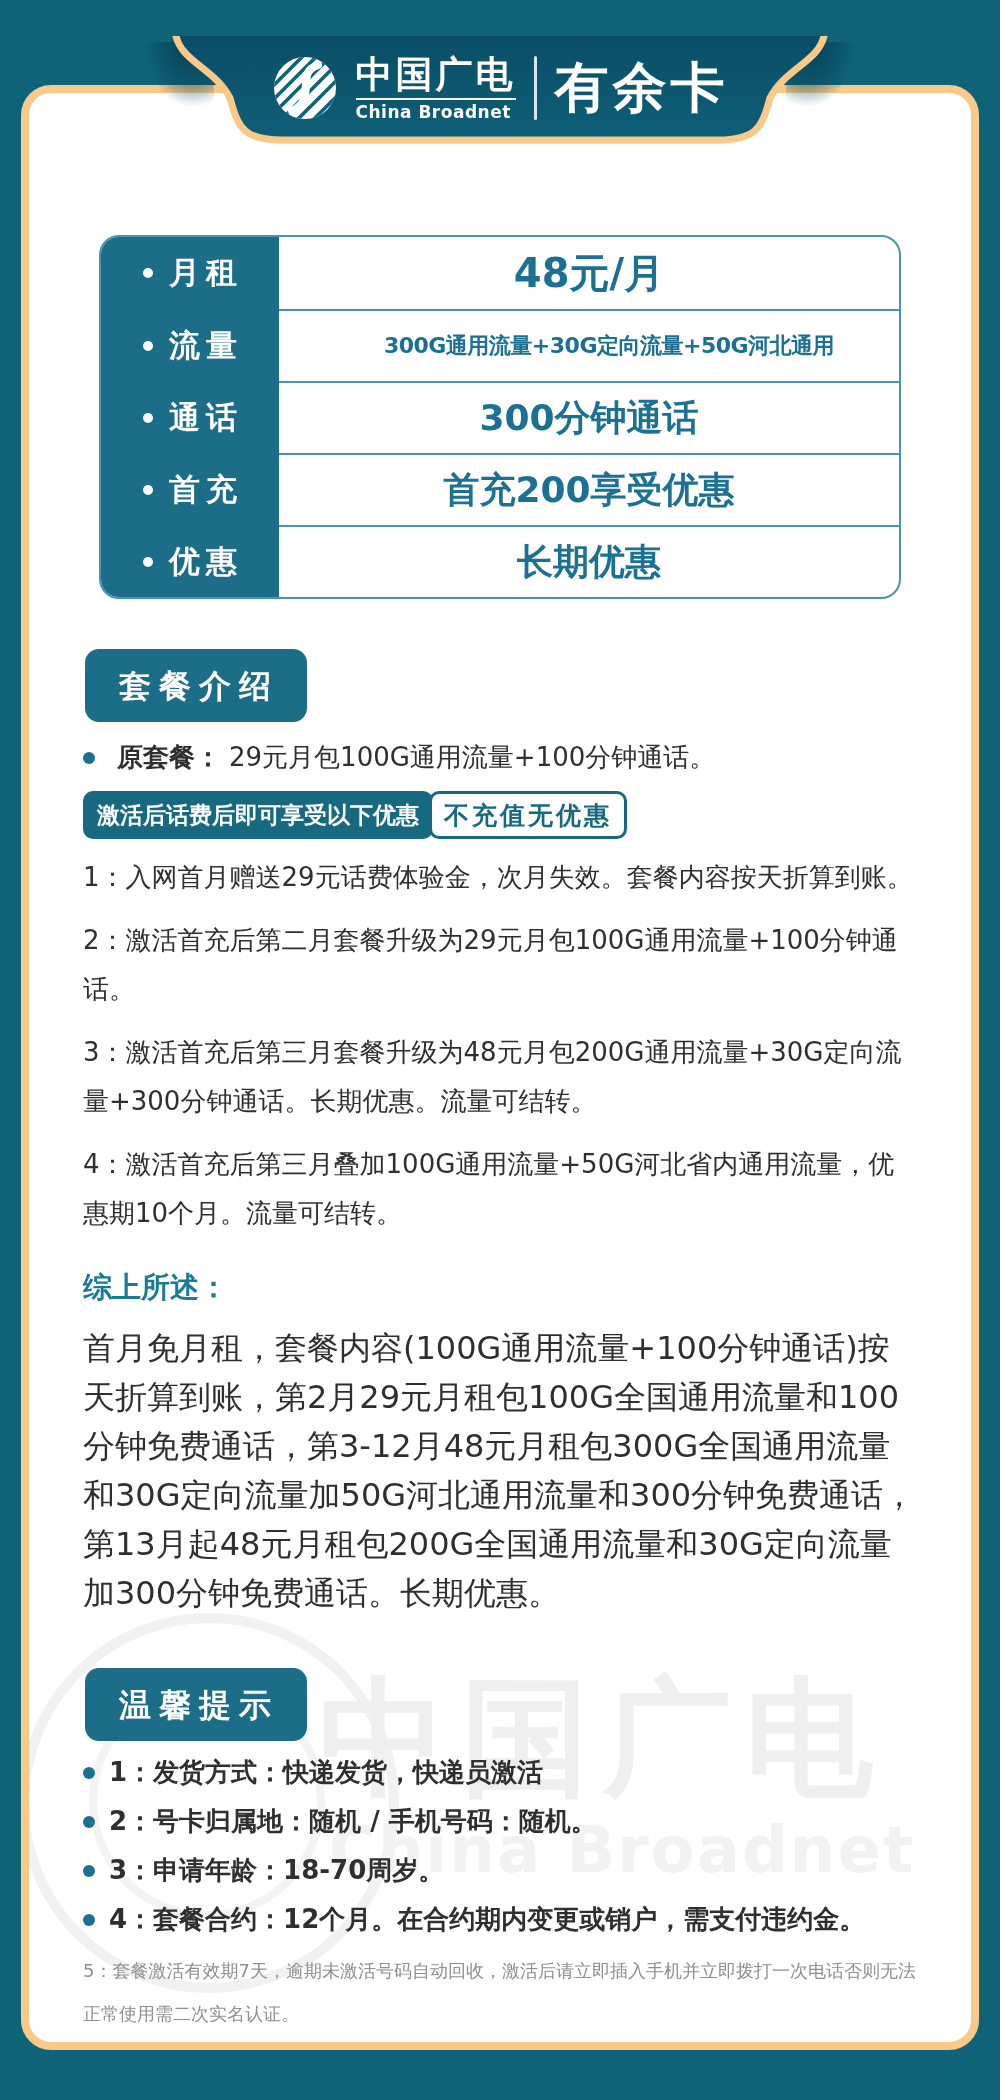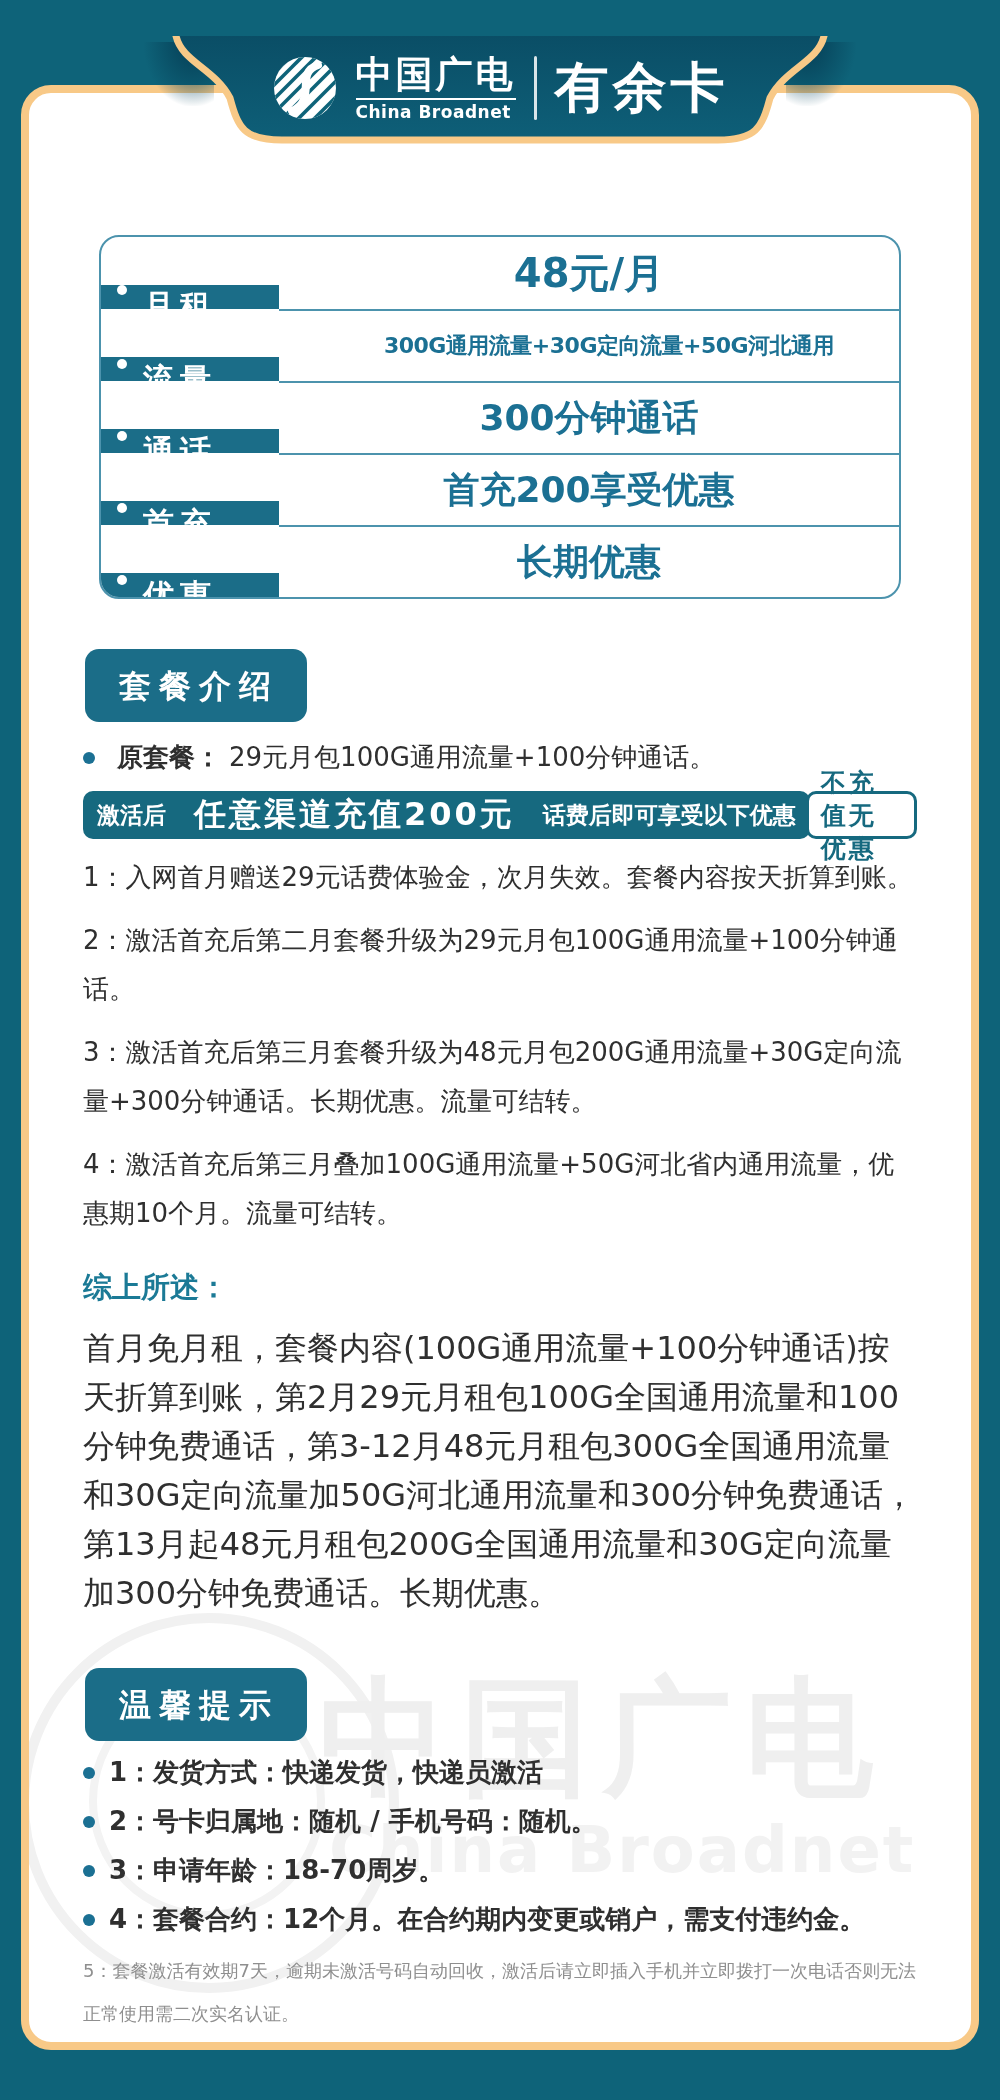--- a/index.html
+++ b/index.html
@@ -44,24 +44,23 @@
   .brand-en{color:#fff;font-size:17px;font-weight:bold;margin-top:4px;letter-spacing:.5px;}
   .badge-divider{width:3px;height:64px;background:rgba(255,255,255,.85);border-radius:2px;}
   .product-name{color:#fff;font-size:54px;font-weight:bold;letter-spacing:4px;}
   
   .plan-table{
     margin:142px 16px 0 16px;
     border:2px solid #4c93ad;border-radius:20px;overflow:hidden;background:#fff;
   }
   .p-row{display:flex;height:72px;}
   .p-label{
-    flex:0 0 178px;background:#1b6d88;color:#fff;display:flex;align-items:flex-start;
-    font-size:31px;font-weight:bold;letter-spacing:6px;padding-left:16px;box-sizing:border-box;
+    flex:0 0 178px;background:#1b6d88;color:#fff;display:flex;align-items:center;
+    font-size:31px;font-weight:bold;letter-spacing:6px;padding-left:42px;box-sizing:border-box;
     border-top:2px solid #1b6d88;
-    margin-top:48px;
   }
   .p-row:first-child .p-label{border-top:none;}
   .dot{width:10px;height:10px;border-radius:50%;background:#fff;margin-right:16px;flex:0 0 auto;}
   .p-val{
     flex:1;display:flex;align-items:center;justify-content:center;
     color:#1b7093;font-weight:bold;border-top:2px solid #4c93ad;
   }
   .p-row:first-child .p-val{border-top:none;}
   .v-xl{font-size:40px;}
   .v-md{font-size:22px;letter-spacing:-0.5px;padding-left:40px;}
@@ -75,21 +74,21 @@
   
   .b-line{display:flex;align-items:baseline;margin-top:18px;font-size:26px;color:#2f2f2f;gap:8px;}
   .b-line:first-of-type{margin-top:26px;}
   .tdot{width:12px;height:12px;border-radius:50%;background:#1b7093;margin-right:14px;flex:0 0 auto;align-self:center;}
   .b-label{font-weight:bold;}
   .b-text{font-weight:500;}
   
   .banner{display:flex;align-items:stretch;margin-top:16px;height:48px;}
   .banner-main{
     background:#16697f;color:#fff;border-radius:10px;display:flex;align-items:center;
-    padding:0 14px;white-space:nowrap;gap:24px;
+    padding:0 14px;white-space:nowrap;
   }
   .banner-pre,.banner-suf{font-size:23px;font-weight:bold;}
   .banner-hi{font-size:32px;font-weight:bold;letter-spacing:3px;margin:0 4px;}
   .banner-tag{
     background:#fff;border:3px solid #16697f;color:#16697f;border-radius:10px;
     display:flex;align-items:center;font-size:25px;font-weight:bold;letter-spacing:3px;
     padding:0 12px;margin-left:-4px;
   }
   
   .num-item{font-size:26px;color:#2f2f2f;font-weight:500;line-height:49px;margin-top:14px;}
@@ -156,21 +155,20 @@
 
     <div class="b-line">
       <span class="tdot"></span>
       <span class="b-label">原套餐：</span>
       <span class="b-text">29元月包100G通用流量+100分钟通话。</span>
     </div>
 
     <div class="banner">
       <div class="banner-main">
         <span class="banner-pre">激活后</span>
-        <span class="banner-hi">任意渠道充值200元</span>
         <span class="banner-suf">话费后即可享受以下优惠</span>
       </div>
       <div class="banner-tag">不充值无优惠</div>
     </div>
 
     <div class="num-item">1：入网首月赠送29元话费体验金，次月失效。套餐内容按天折算到账。</div>
     <div class="num-item">2：激活首充后第二月套餐升级为29元月包100G通用流量+100分钟通话。</div>
     <div class="num-item">3：激活首充后第三月套餐升级为48元月包200G通用流量+30G定向流量+300分钟通话。长期优惠。流量可结转。</div>
     <div class="num-item">4：激活首充后第三月叠加100G通用流量+50G河北省内通用流量，优惠期10个月。流量可结转。</div>
 

